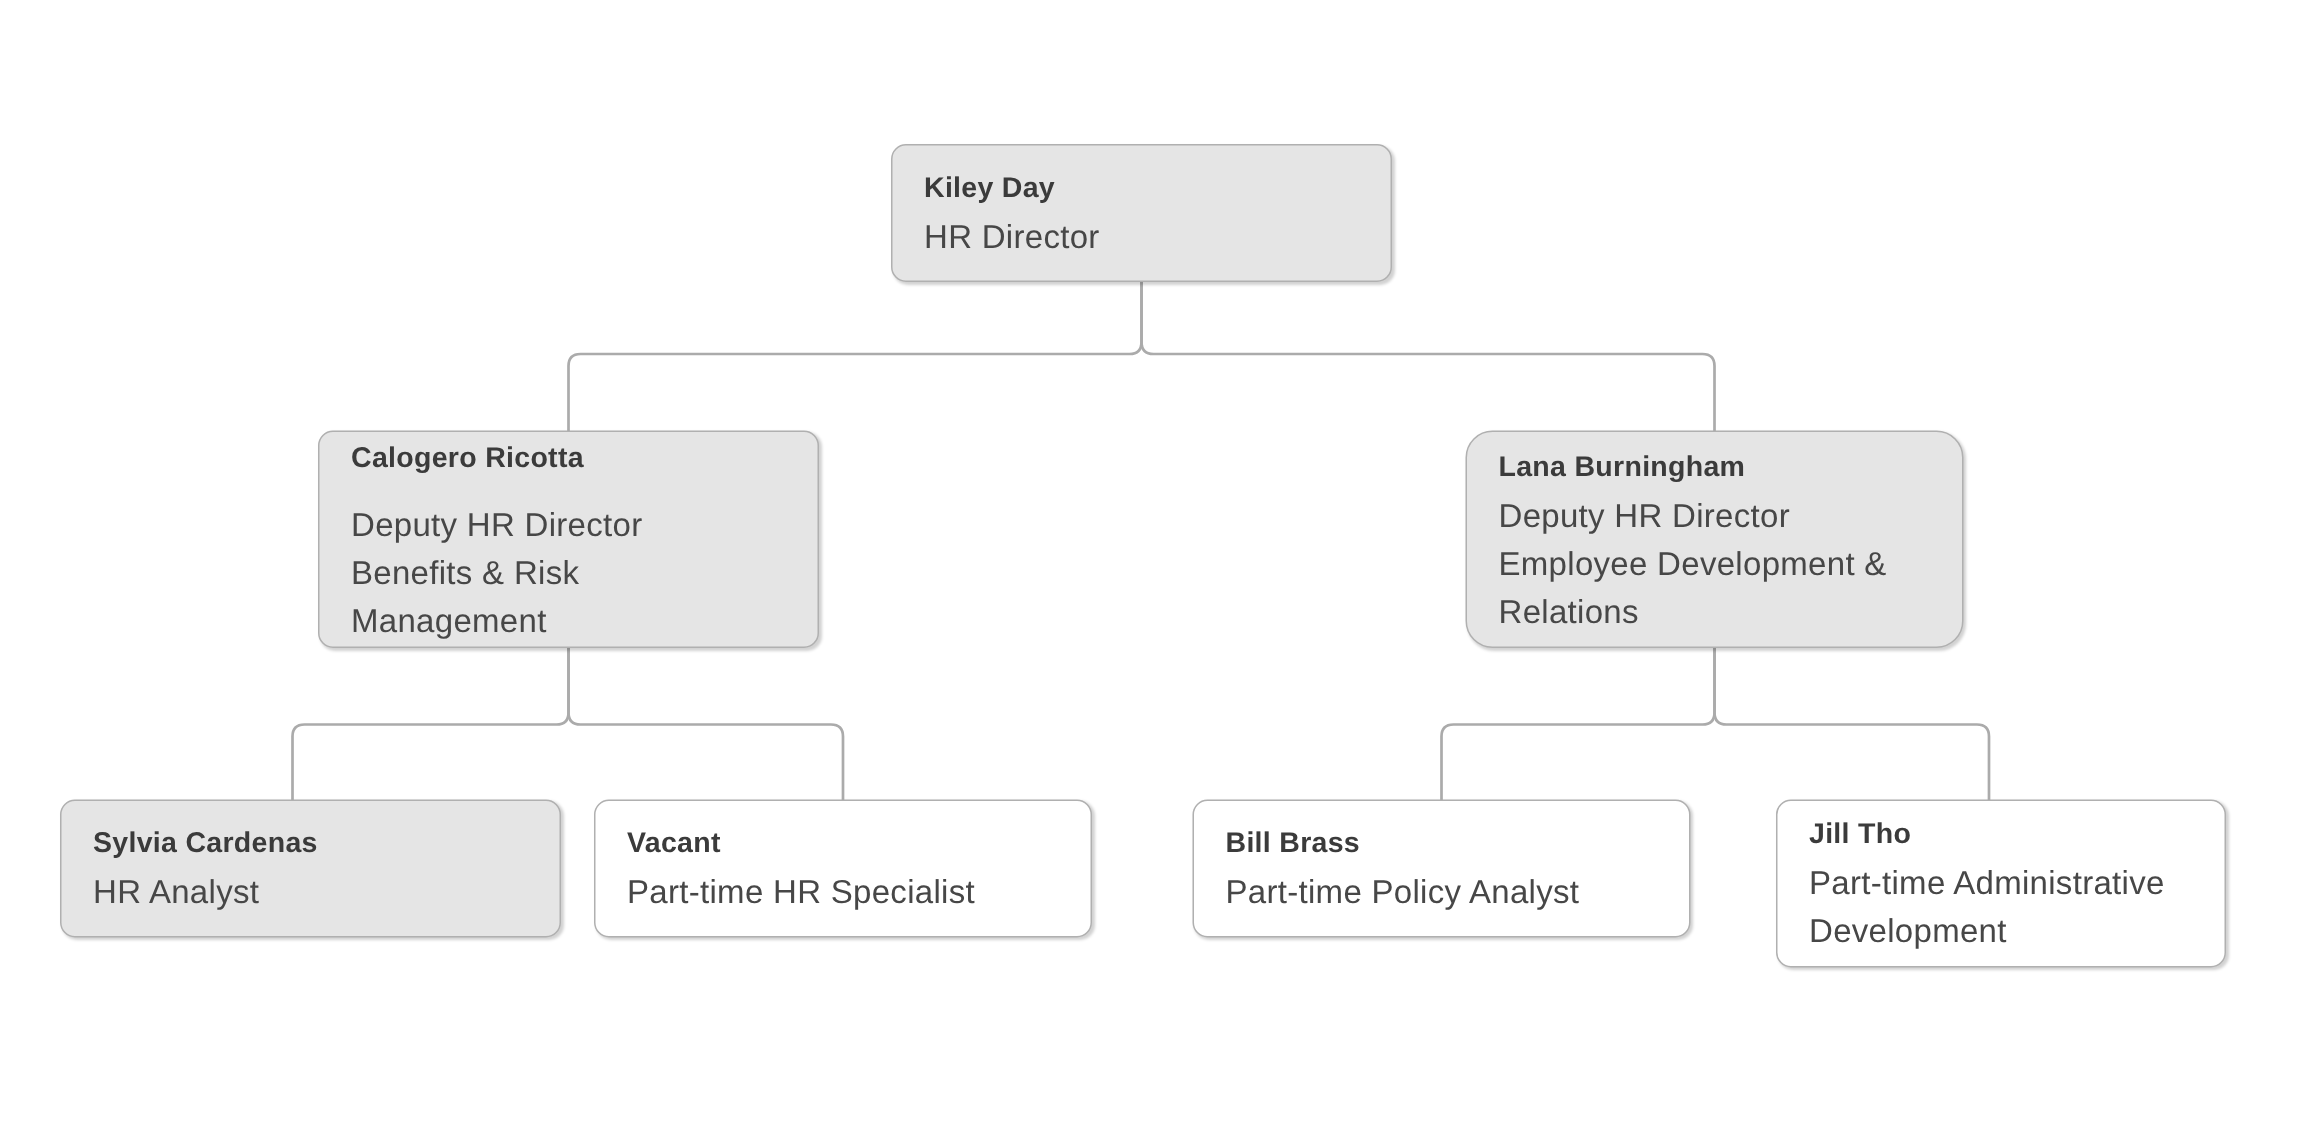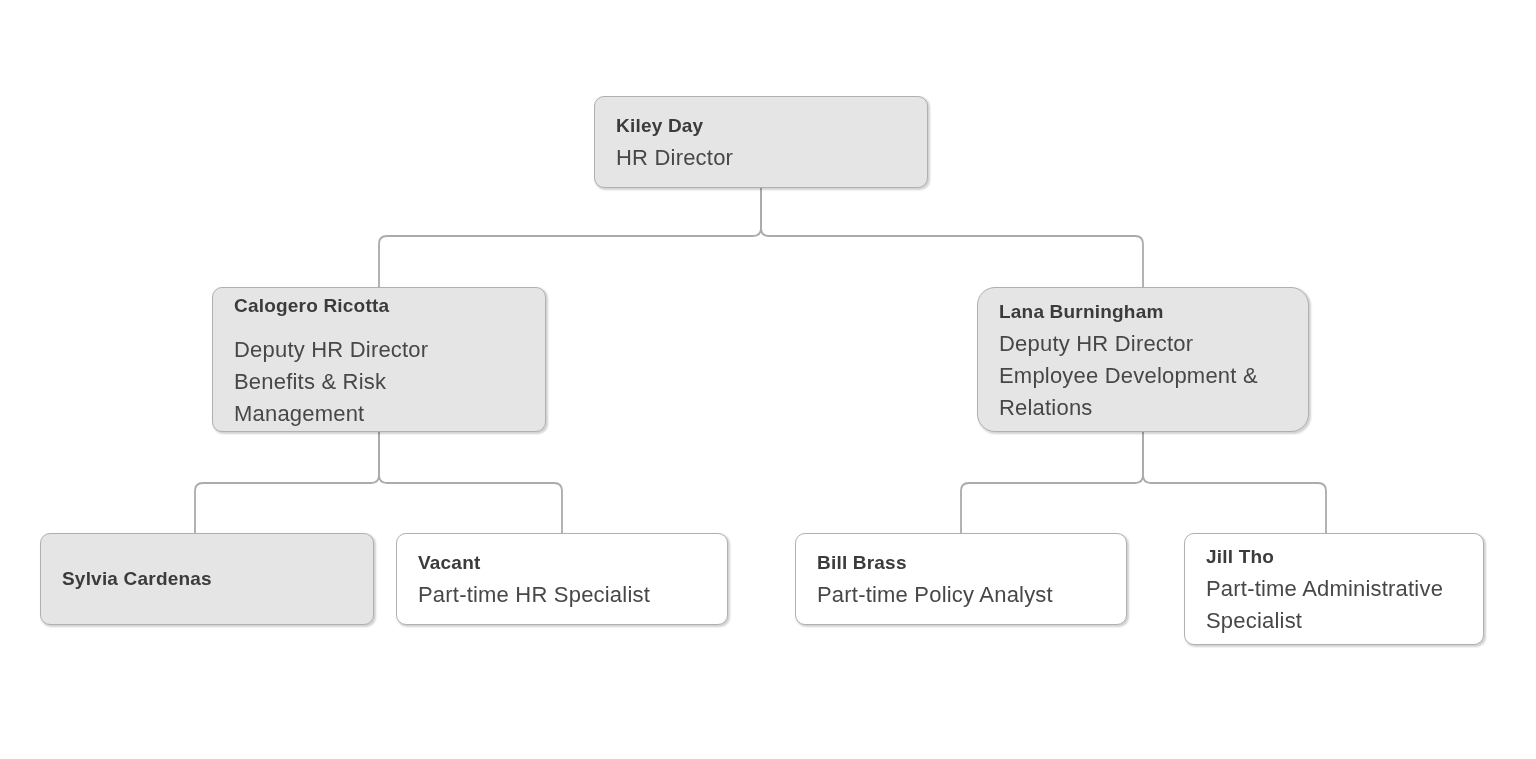--- a/index.html
+++ b/index.html
@@ -97,31 +97,32 @@
 
   <div id="card-lana" class="org-card highlight">
     <div class="name">Lana Burningham</div>
     <div class="role">Deputy HR Director
 Employee Development &amp;
 Relations</div>
   </div>
 
   <div id="card-sylvia" class="org-card highlight">
     <div class="name">Sylvia Cardenas</div>
+    <div class="role">HR Analyst</div>
   </div>
 
   <div id="card-bill" class="org-card">
     <div class="name">Bill Brass</div>
     <div class="role">Part-time Policy Analyst</div>
   </div>
 
   <div id="card-vacant" class="org-card">
     <div class="name">Vacant</div>
     <div class="role">Part-time HR Specialist</div>
   </div>
 
   <div id="card-jill" class="org-card">
     <div class="name">Jill Tho</div>
     <div class="role">Part-time Administrative
-Specialist</div>
+Development</div>
   </div>
 
 </div>
 
 </body></html>

